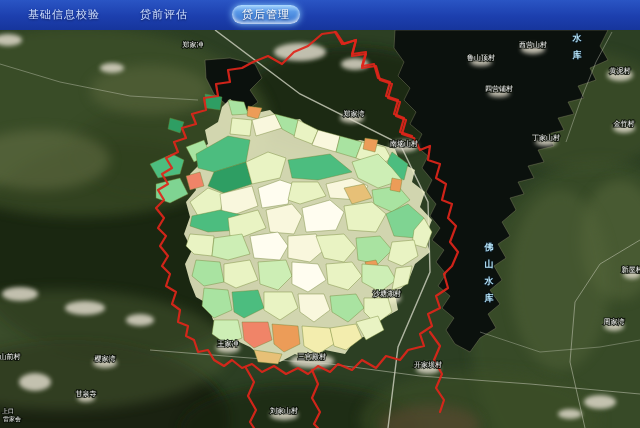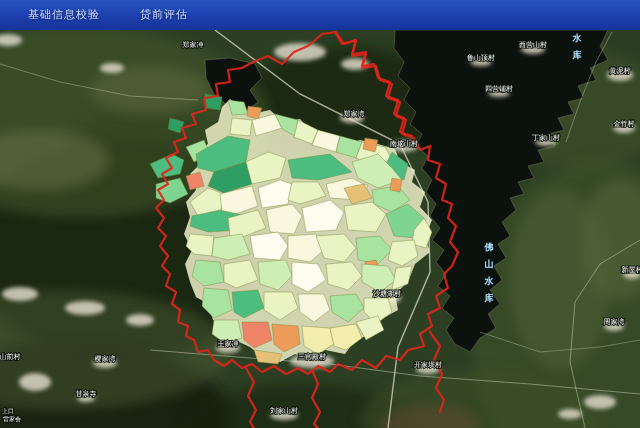--- a/index.html
+++ b/index.html
@@ -25,20 +25,21 @@
        paint-order:stroke;stroke:rgba(10,15,8,.85);stroke-width:2px;fill:#fff;}
   text.waterlabel{stroke:rgba(0,30,60,.4);stroke-width:1.5px;fill:#b5e3f8;font-weight:bold;}
 </style>
 </head>
 <body>
 
 <div class="app">
   <div class="topbar">
     <div class="tab tab1">基础信息校验</div>
     <div class="tab tab2">贷前评估</div>
+    <div class="tab active">贷后管理</div>
   </div>
 
   <div class="map">
     <svg width="640" height="398" viewBox="0 0 640 398">
       <defs>
         <filter id="blur6" x="-40%" y="-40%" width="180%" height="180%">
             <feGaussianBlur stdDeviation="6"></feGaussianBlur>
           </filter>
         <filter id="blur2" x="-60%" y="-60%" width="220%" height="220%">
             <feGaussianBlur stdDeviation="2"></feGaussianBlur>

